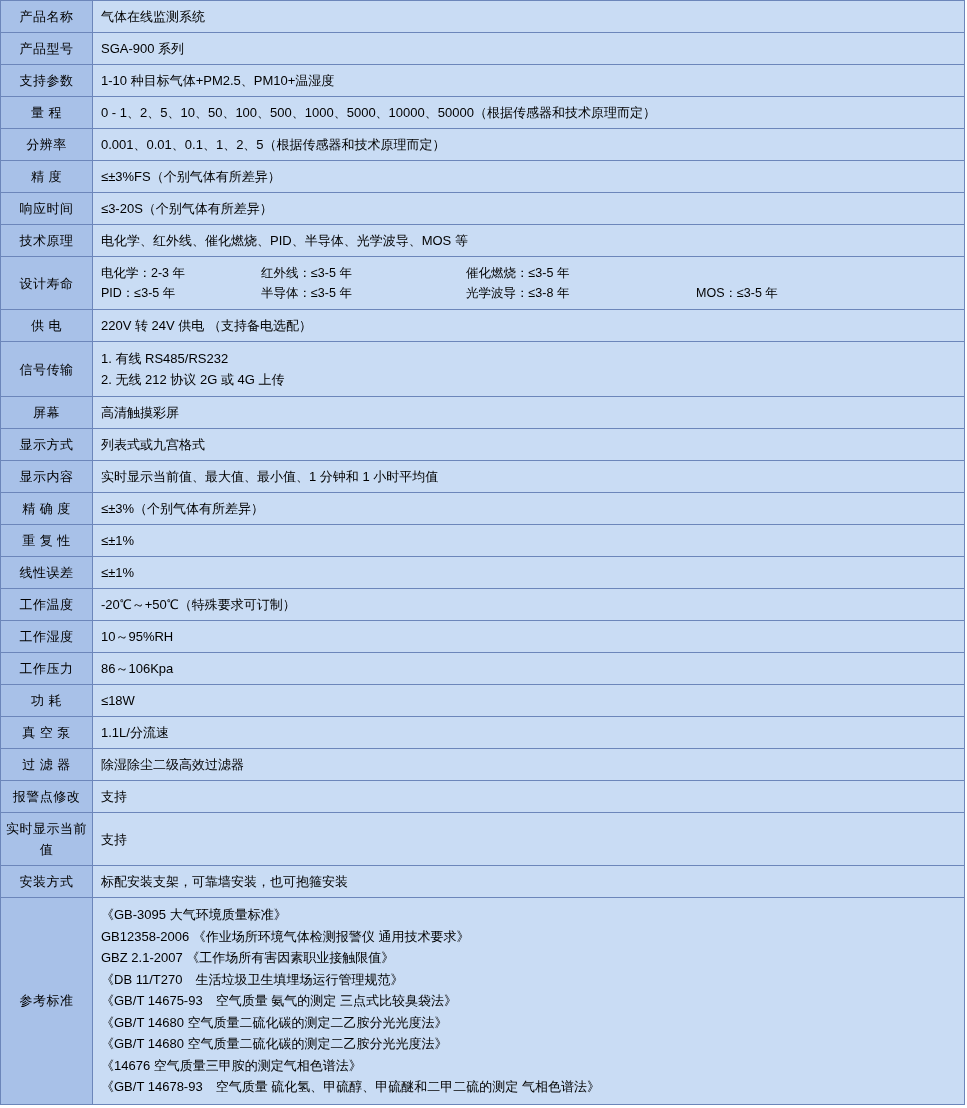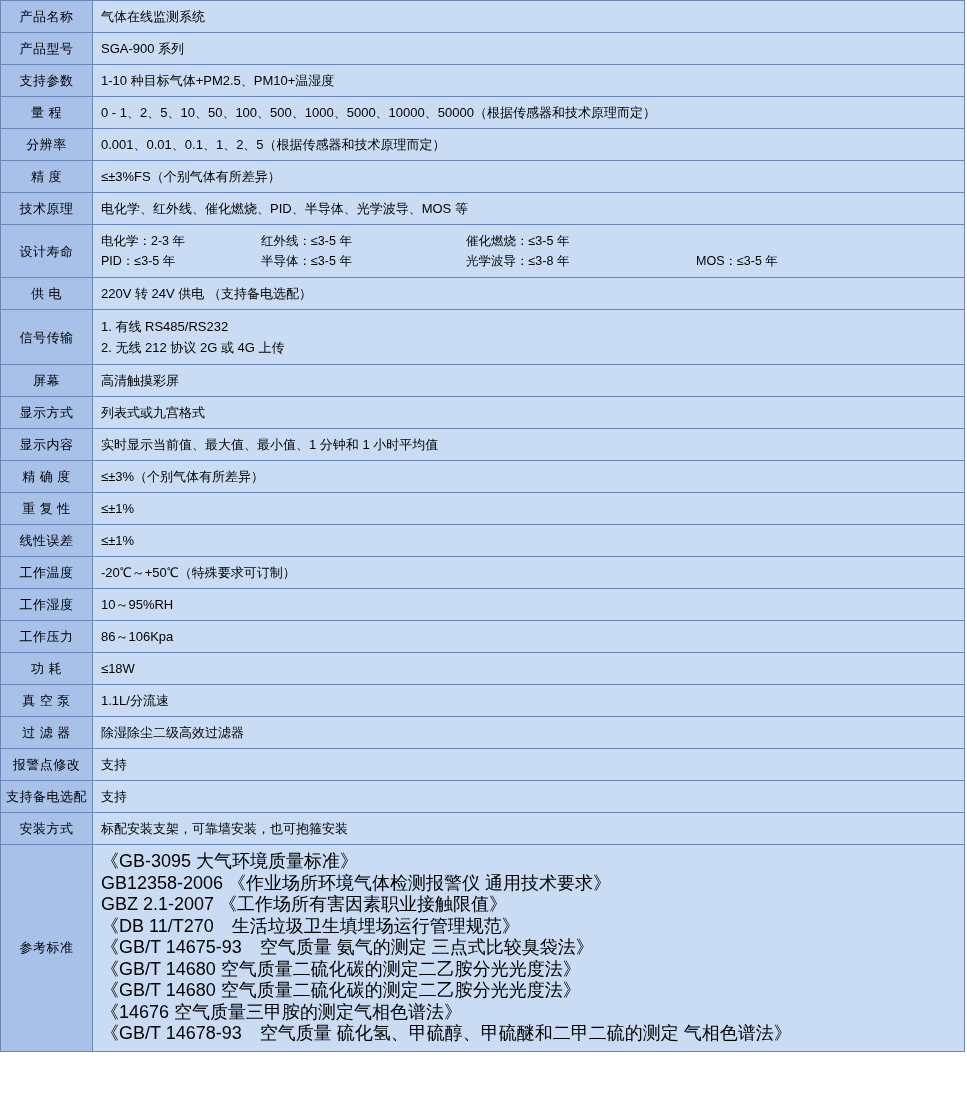--- a/index.html
+++ b/index.html
@@ -59,21 +59,21 @@
   }
   .ls-c1 { width: 160px; }
   .ls-c2 { width: 205px; }
   .ls-c3 { width: 230px; }
   .ls-c4 { width: 180px; }
   .signal-lines div {
     line-height: 21px;
   }
   .std-list div {
     line-height: 21.5px;
-    font-size: 18px;
+    font-size: 13px;
     white-space: nowrap;
   }
   td.value.tall {
     padding-top: 6px;
     padding-bottom: 6px;
   }
 </style>
 </head>
 <body>
 
@@ -101,20 +101,24 @@
         <td class="label">量  程</td>
         <td class="value">0 - 1、2、5、10、50、100、500、1000、5000、10000、50000（根据传感器和技术原理而定）</td>
       </tr>
       <tr>
         <td class="label">分辨率</td>
         <td class="value">0.001、0.01、0.1、1、2、5（根据传感器和技术原理而定）</td>
       </tr>
       <tr>
         <td class="label">精  度</td>
         <td class="value">≤±3%FS（个别气体有所差异）</td>
+      </tr>
+      <tr>
+        <td class="label">响应时间</td>
+        <td class="value">≤3-20S（个别气体有所差异）</td>
       </tr>
       <tr>
         <td class="label">技术原理</td>
         <td class="value">电化学、红外线、催化燃烧、PID、半导体、光学波导、MOS 等</td>
       </tr>
 
       <tr>
         <td class="label">设计寿命</td>
         <td class="value tall">
           <div class="lifespan-grid">
@@ -194,21 +198,21 @@
       </tr>
       <tr>
         <td class="label">过 滤 器</td>
         <td class="value">除湿除尘二级高效过滤器</td>
       </tr>
       <tr>
         <td class="label">报警点修改</td>
         <td class="value">支持</td>
       </tr>
       <tr>
-        <td class="label">支持备电选配</td>
+        <td class="label">实时显示当前值</td>
         <td class="value">支持</td>
       </tr>
       <tr>
         <td class="label">安装方式</td>
         <td class="value">标配安装支架，可靠墙安装，也可抱箍安装</td>
       </tr>
 
       <tr>
         <td class="label">参考标准</td>
         <td class="value tall">

